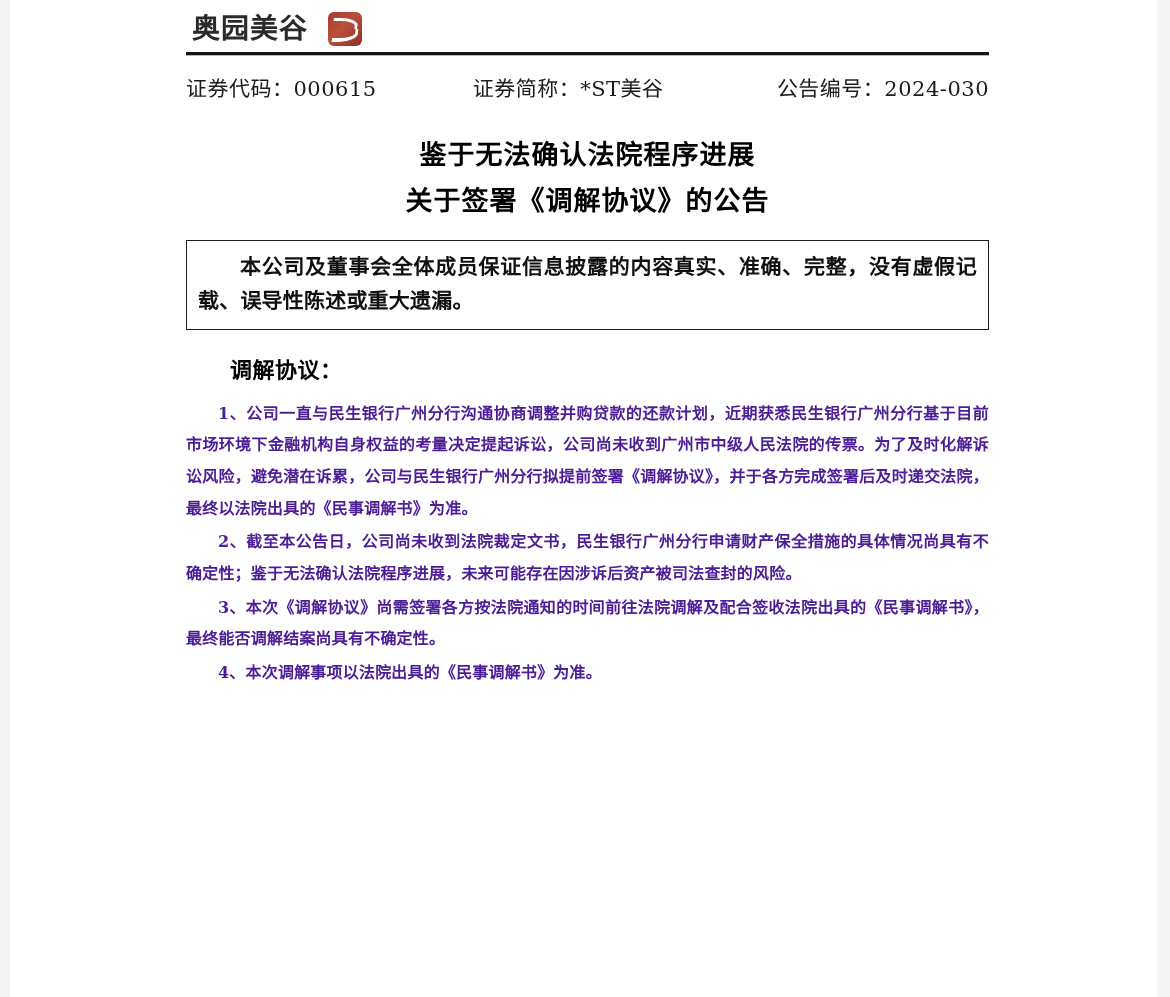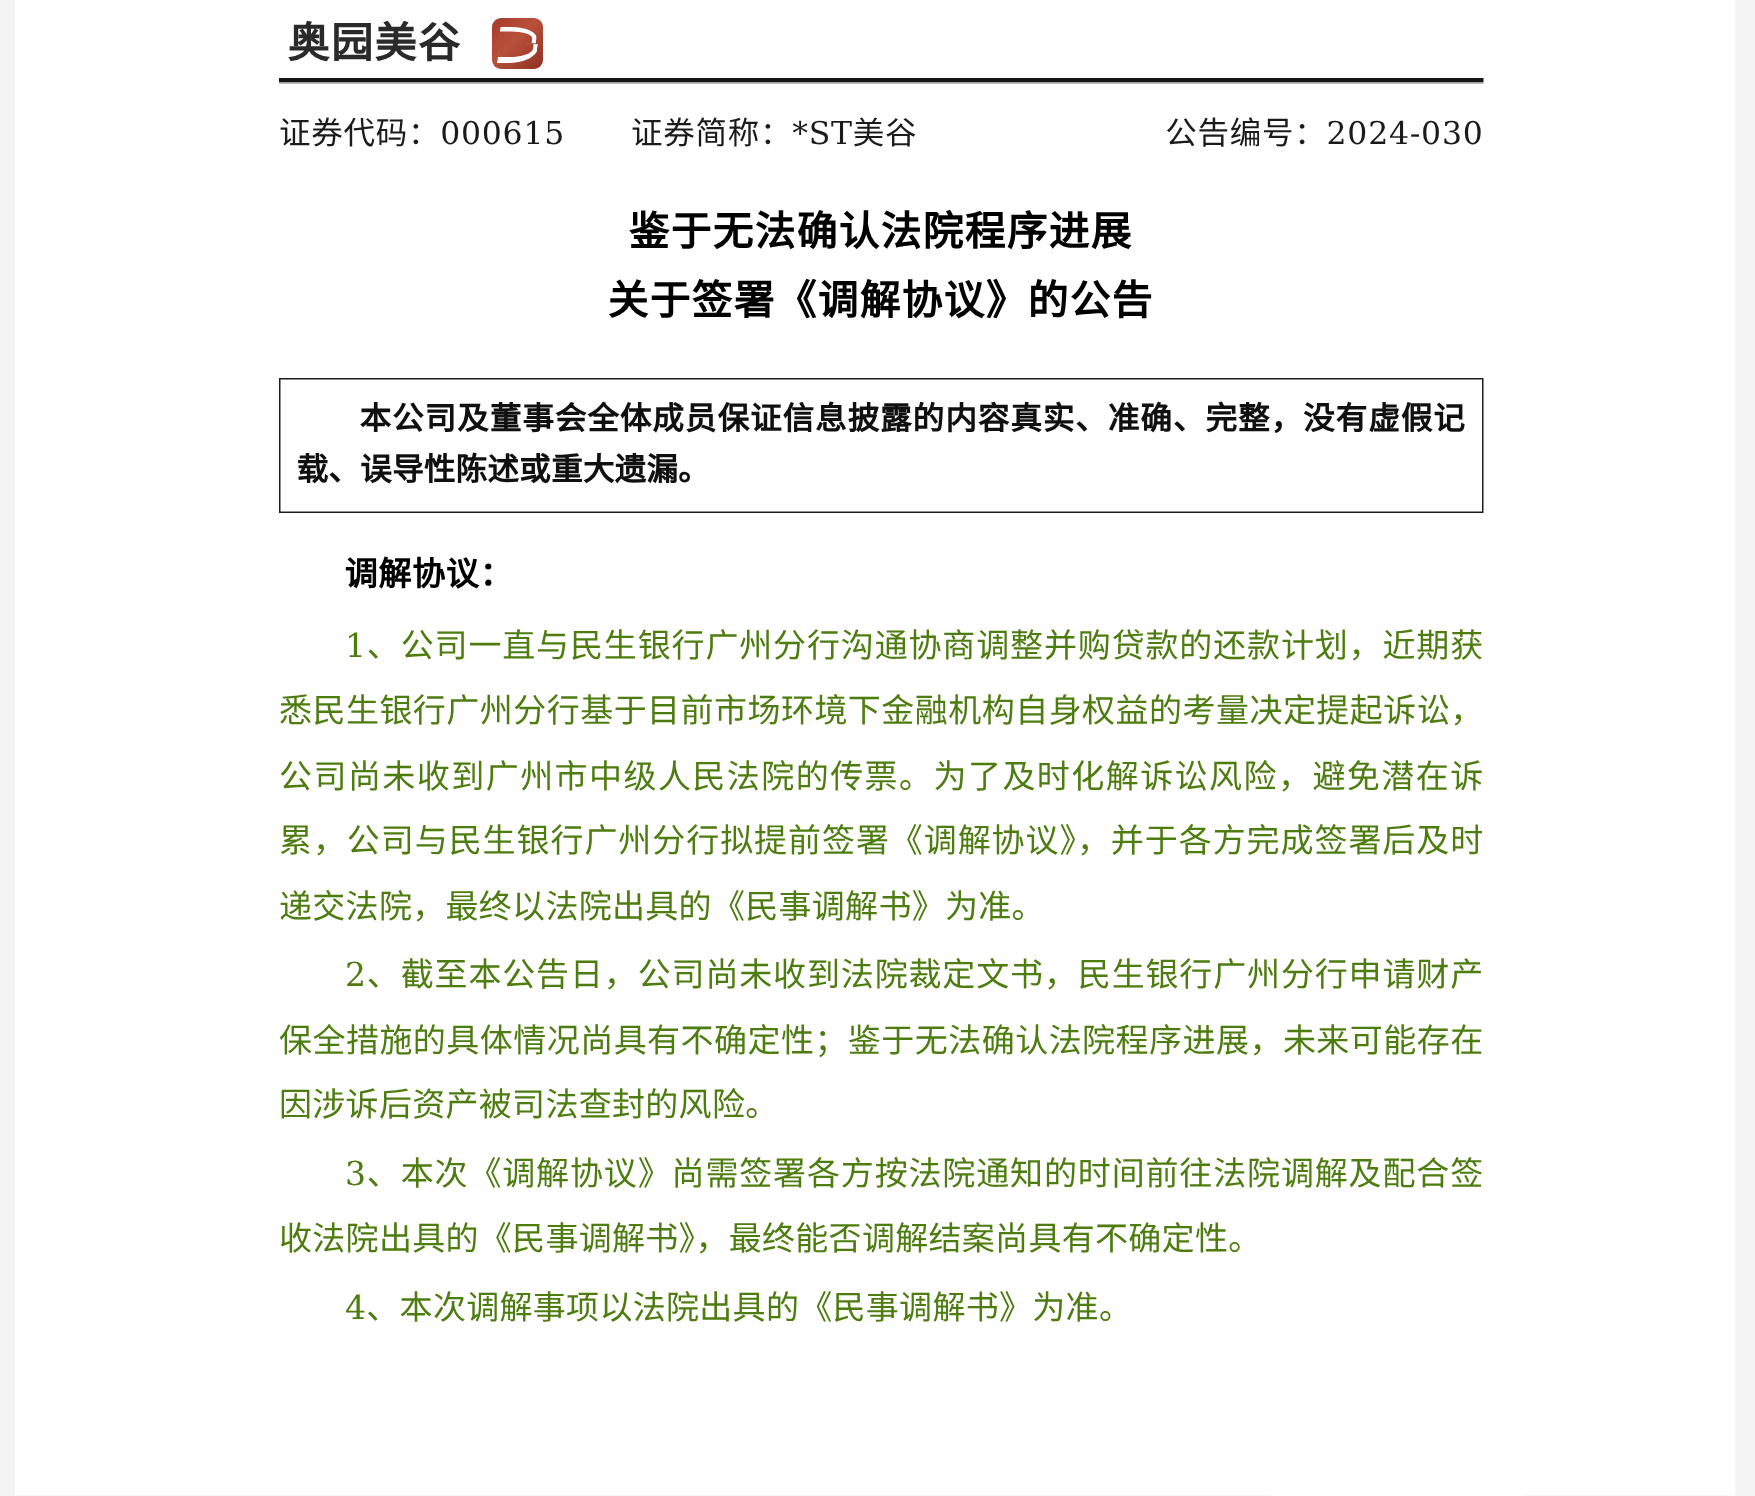--- a/index.html
+++ b/index.html
@@ -111,39 +111,39 @@
   .meta-row {
     display: flex;
     justify-content: flex-end;
     margin-top: 16px;
     font-size: 21px;
     color: #1b1b1b;
     font-family: "DejaVu Serif", "Liberation Serif", serif;
     white-space: nowrap;
   }
   .meta-row .meta-item { letter-spacing: 0.5px; }
-  .meta-mid { margin-left: 44px; }
+  .meta-mid { margin-left: 96px; }
   .meta-right { margin-left: auto; }
 
   
   .doc-title {
     text-align: center;
     font-family: "DejaVu Sans", "Liberation Sans", sans-serif;
     font-weight: bold;
     font-size: 27px;
     color: #000;
     letter-spacing: 1px;
     line-height: 1.25;
   }
   .title-line-1 { margin-top: 36px; }
   .title-line-2 { margin-top: 12px; }
 
   
   .disclaimer-box {
-    margin-top: 34px;
+    margin-top: 22px;
     border: 1px solid #1c1c1c;
     padding: 9px 11px 11px 11px;
     font-family: "DejaVu Sans", "Liberation Sans", sans-serif;
     font-weight: bold;
     font-size: 21px;
     line-height: 1.62;
     color: #101010;
     text-align: justify;
     text-indent: 2em;
     letter-spacing: 0.2px;
@@ -155,26 +155,27 @@
     font-family: "DejaVu Sans", "Liberation Sans", sans-serif;
     font-weight: bold;
     font-size: 22px;
     color: #000;
     text-indent: 2em;
     letter-spacing: 0.5px;
   }
   .para {
     margin-top: 14px;
     font-family: "DejaVu Serif", "Liberation Serif", serif;
-    font-size: 22px;
+    font-size: 16px;
     line-height: 1.98;
-    color: #4d7c0f;
+    color: #4c1d95;
     text-align: justify;
     text-indent: 2em;
     letter-spacing: 0.2px;
+    font-weight: bold;
   }
   .para.tight { margin-top: 2px; }
 </style>
 </head>
 <body>
 
 <div class="gutter gutter-left"></div>
 <div class="gutter gutter-right"></div>
 
 <div class="page">

